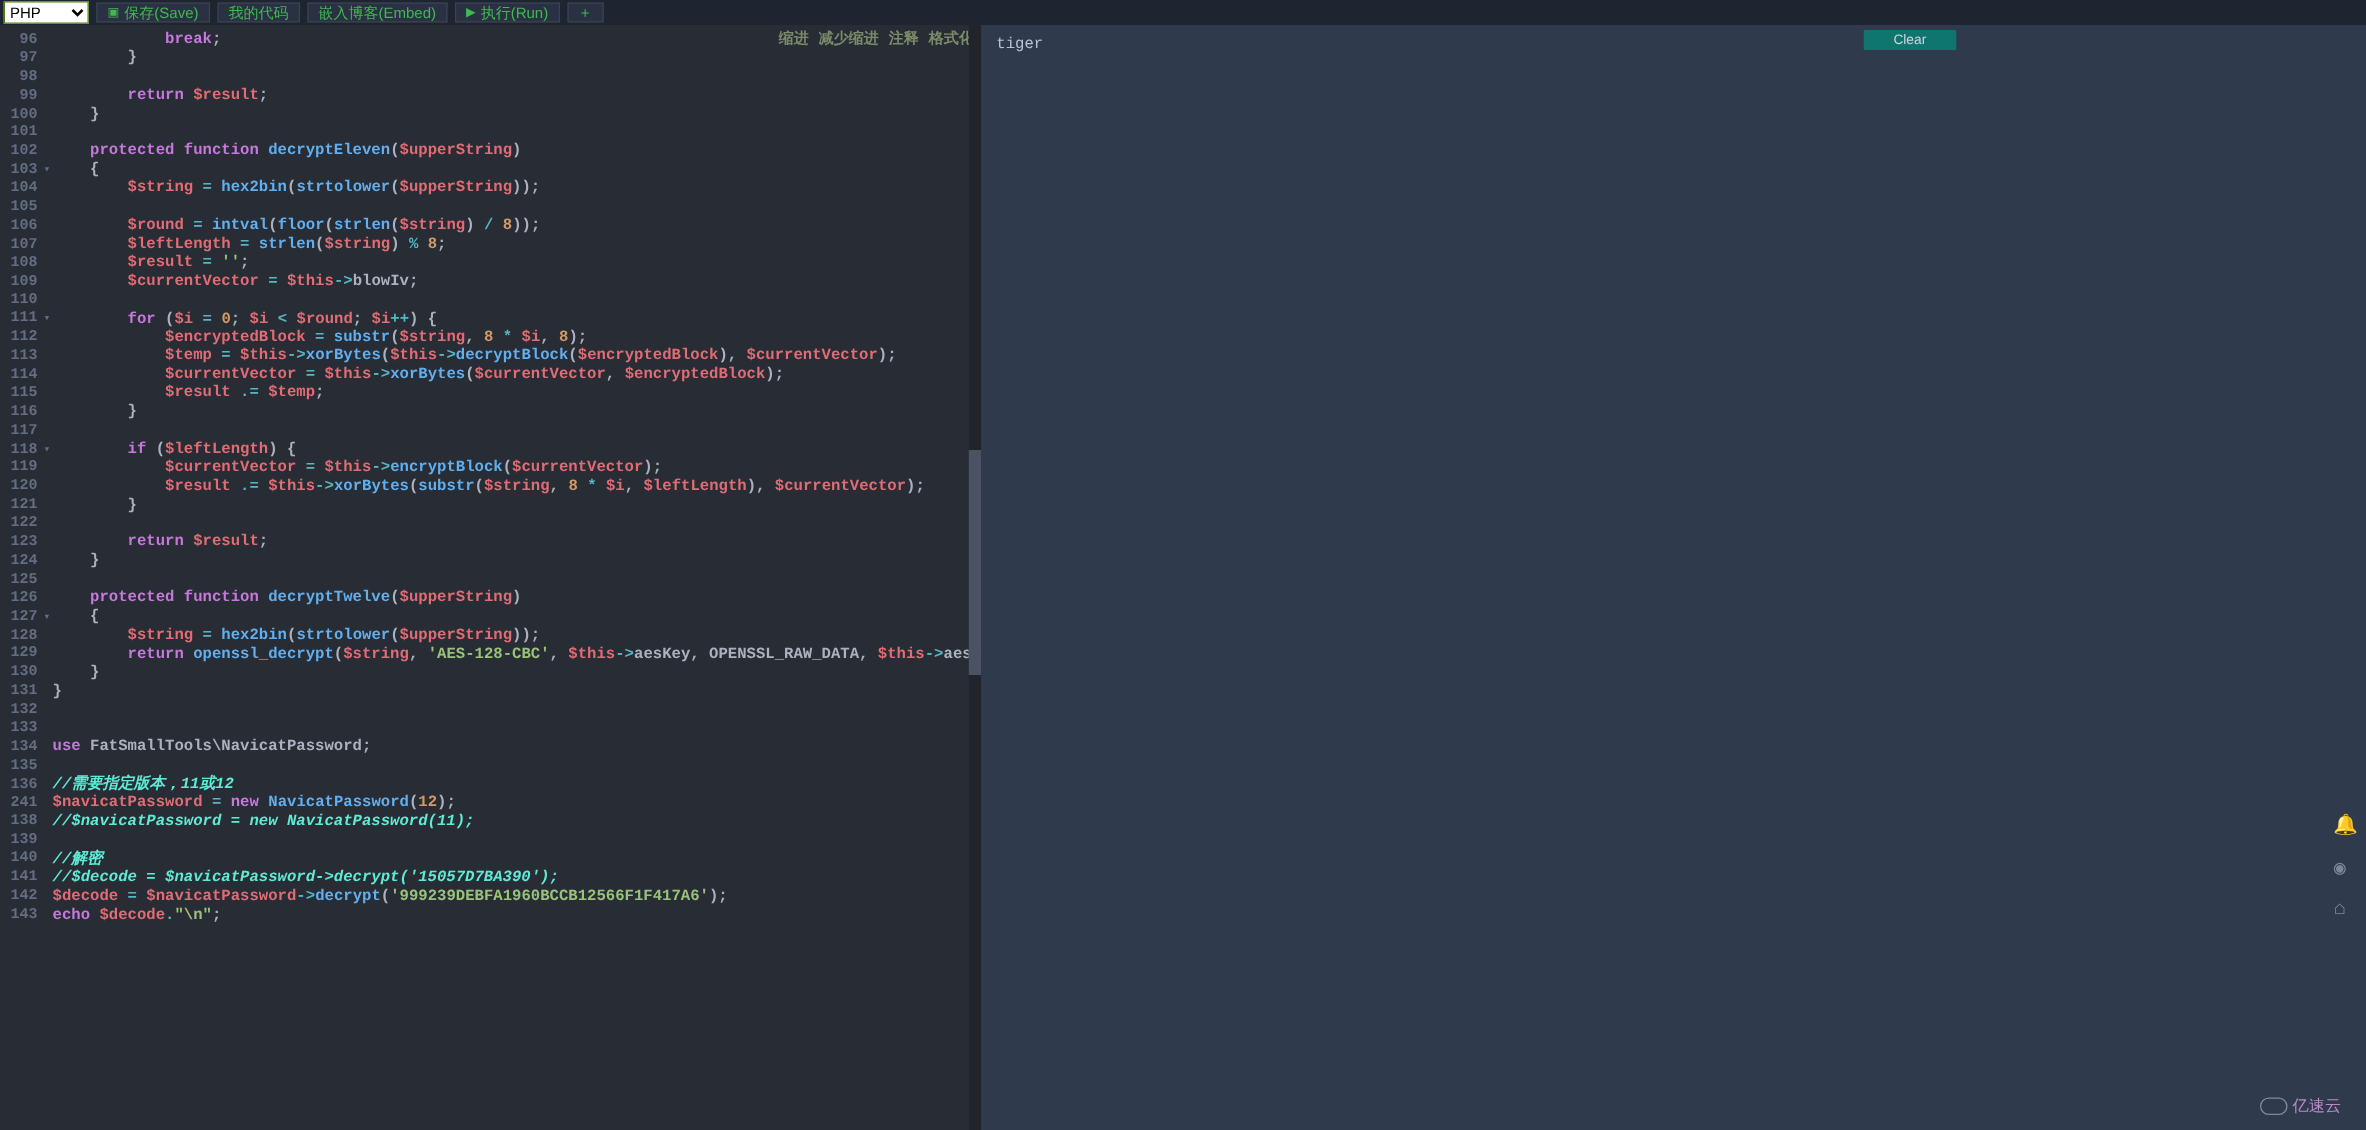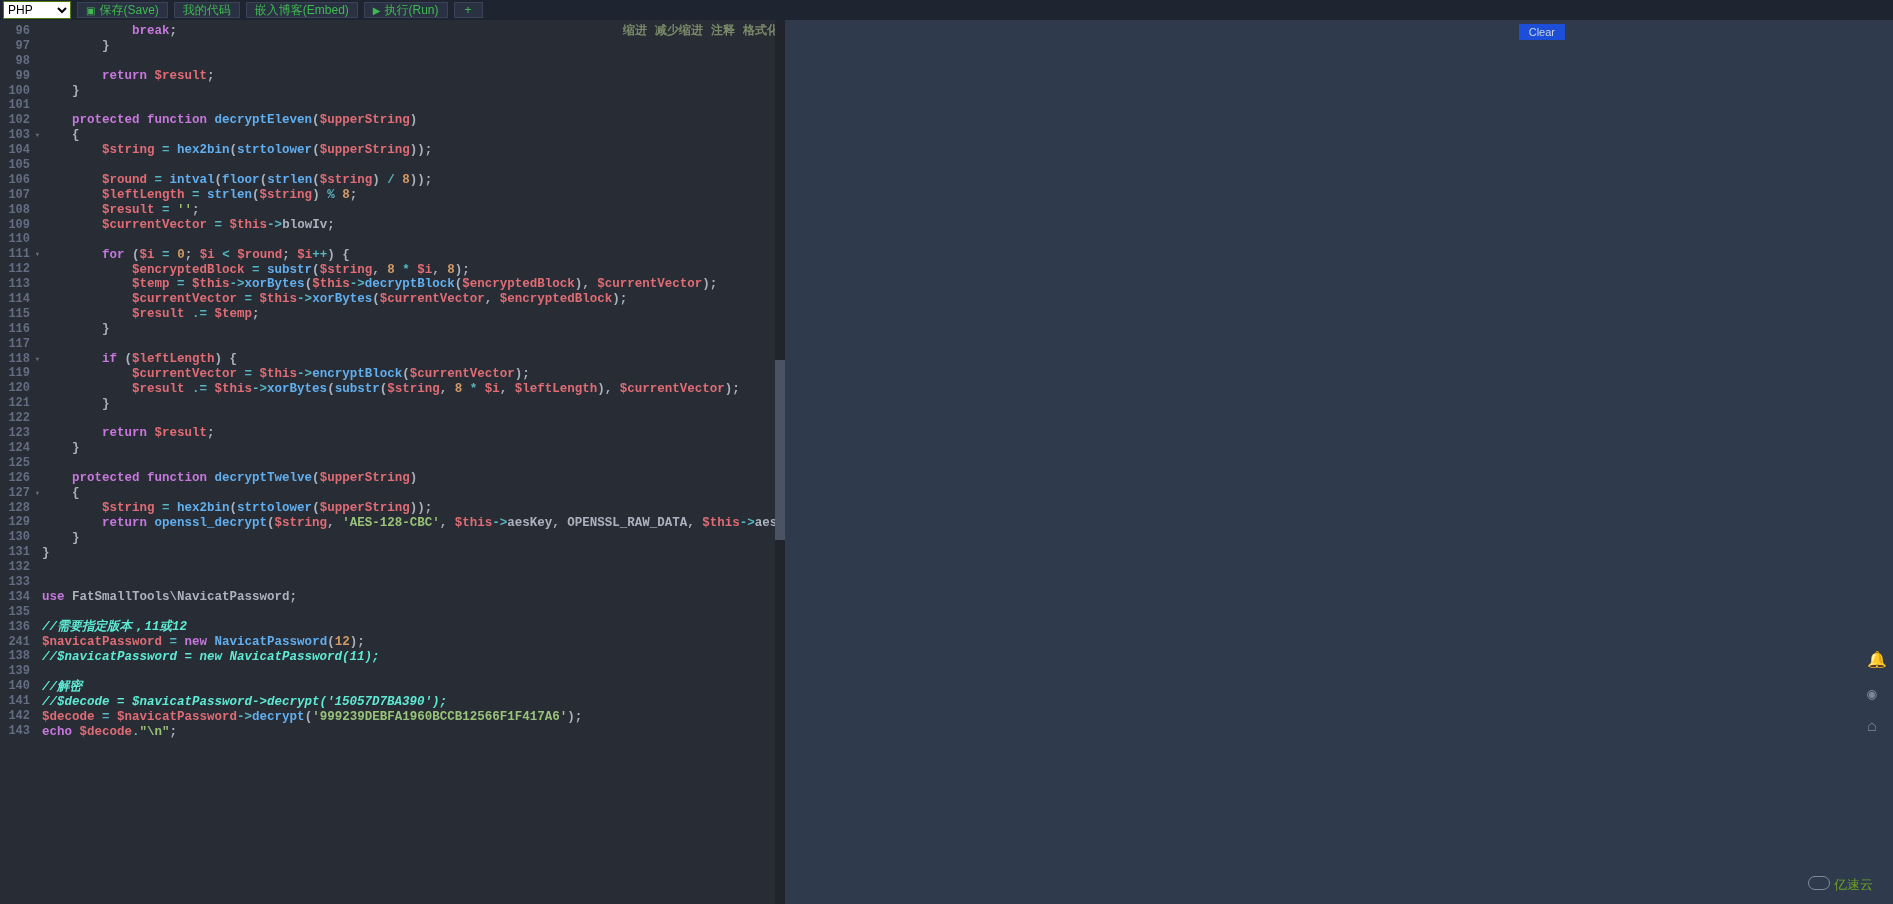--- a/index.html
+++ b/index.html
@@ -124,36 +124,37 @@
   background: #2f3b4c;
   padding: 8px 12px;
   position: relative;
   font-size: 12.5px;
   color: #b8c4d4;
 }
 .clear-btn {
   position: absolute;
   top: 4px;
   right: 328px;
-  background: #1d4ed8;
+  background: #0f766e;
   border: none;
   color: #cbd5e0;
-  padding: 2px 10px;
+  padding: 2px 24px;
   font-size: 11px;
   cursor: pointer;
 }
 .out-line { margin-bottom: 18px; }
 
 .watermark {
   position: absolute;
   right: 20px;
   bottom: 10px;
-  color: #84cc16;
+  color: #f0abfc;
   font-size: 13px;
   display: flex;
+  align-items: center;
   gap: 4px;
   opacity: 0.7;
 }
 .watermark .wm-icon {
   width: 22px;
   height: 14px;
   border: 1px solid #a0aec0;
   border-radius: 7px;
   display: inline-block;
 }
@@ -265,20 +266,21 @@
       <span>注释</span>
       <span>格式化</span>
     </div>
     <div class="scrollbar">
       <div class="scroll-thumb"></div>
     </div>
   </div>
 
   <div class="output-pane">
     <button class="clear-btn">Clear</button>
+    <div class="out-line">tiger</div>
 
     <div class="side-icons">
       <span>🔔</span>
       <span>◉</span>
       <span>⌂</span>
     </div>
 
     <div class="watermark">
       <span class="wm-icon"></span>
       <span>亿速云</span>

